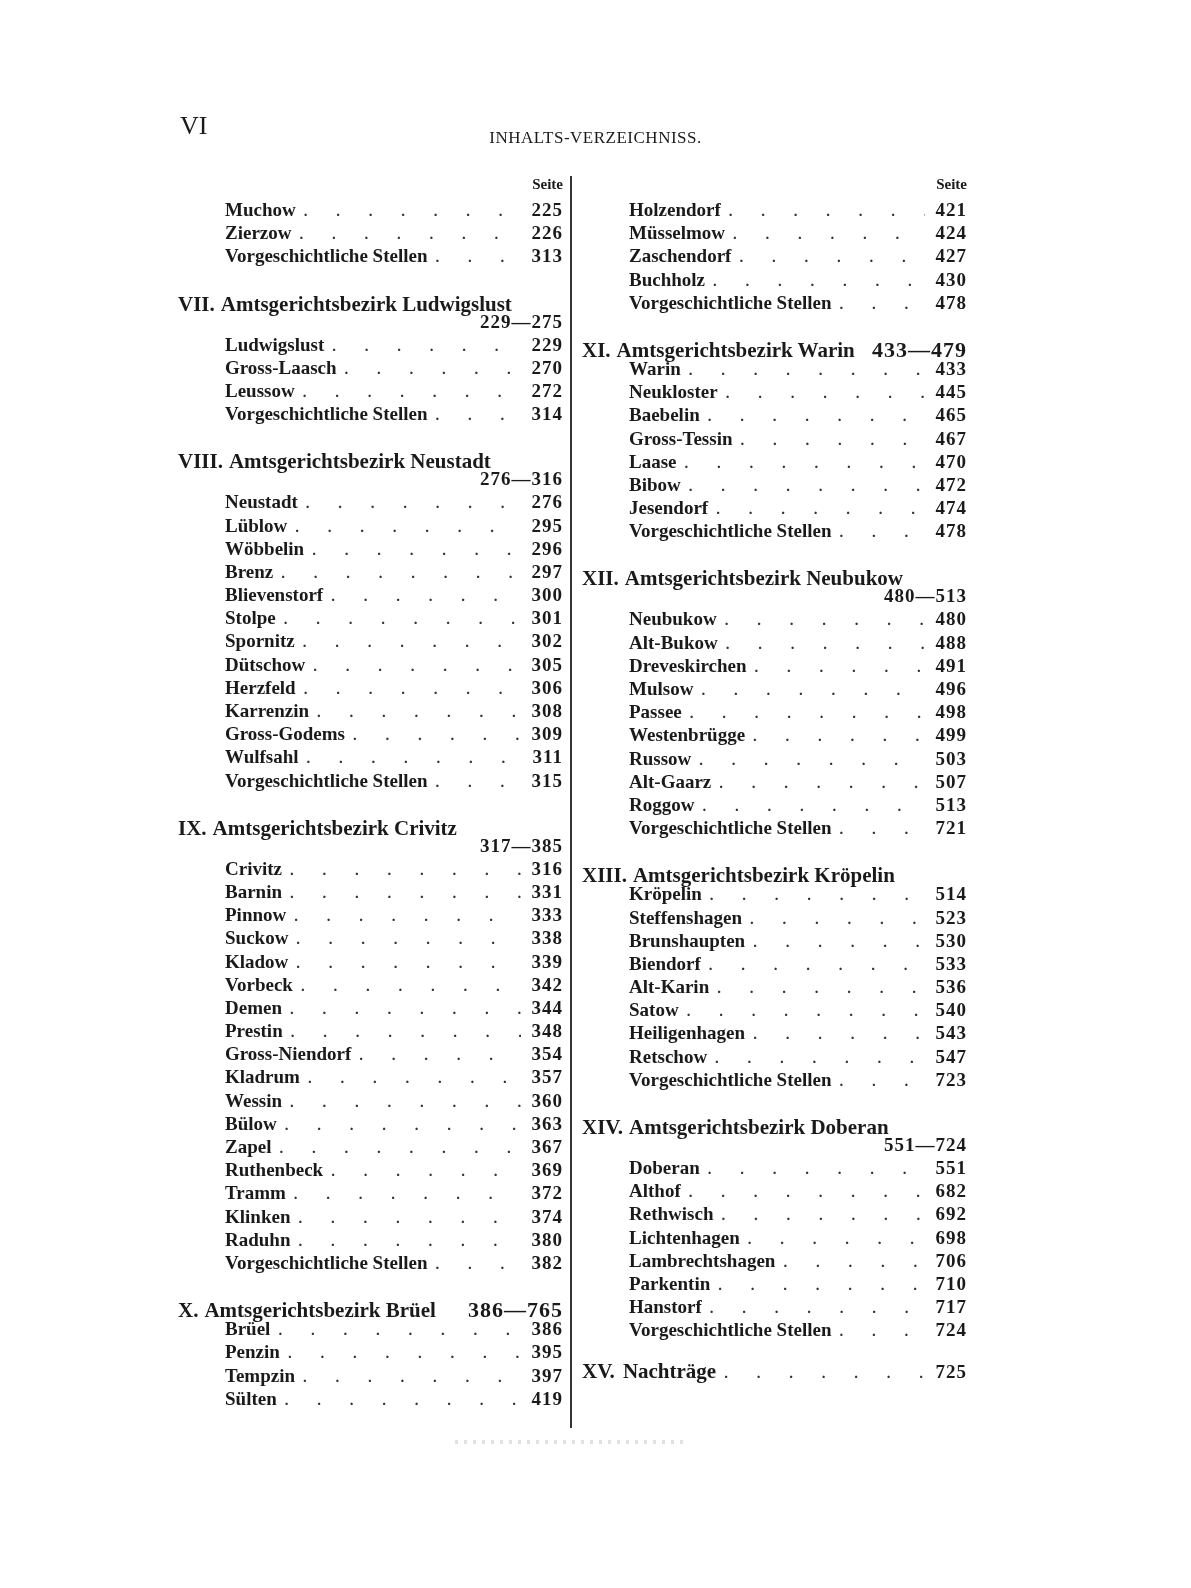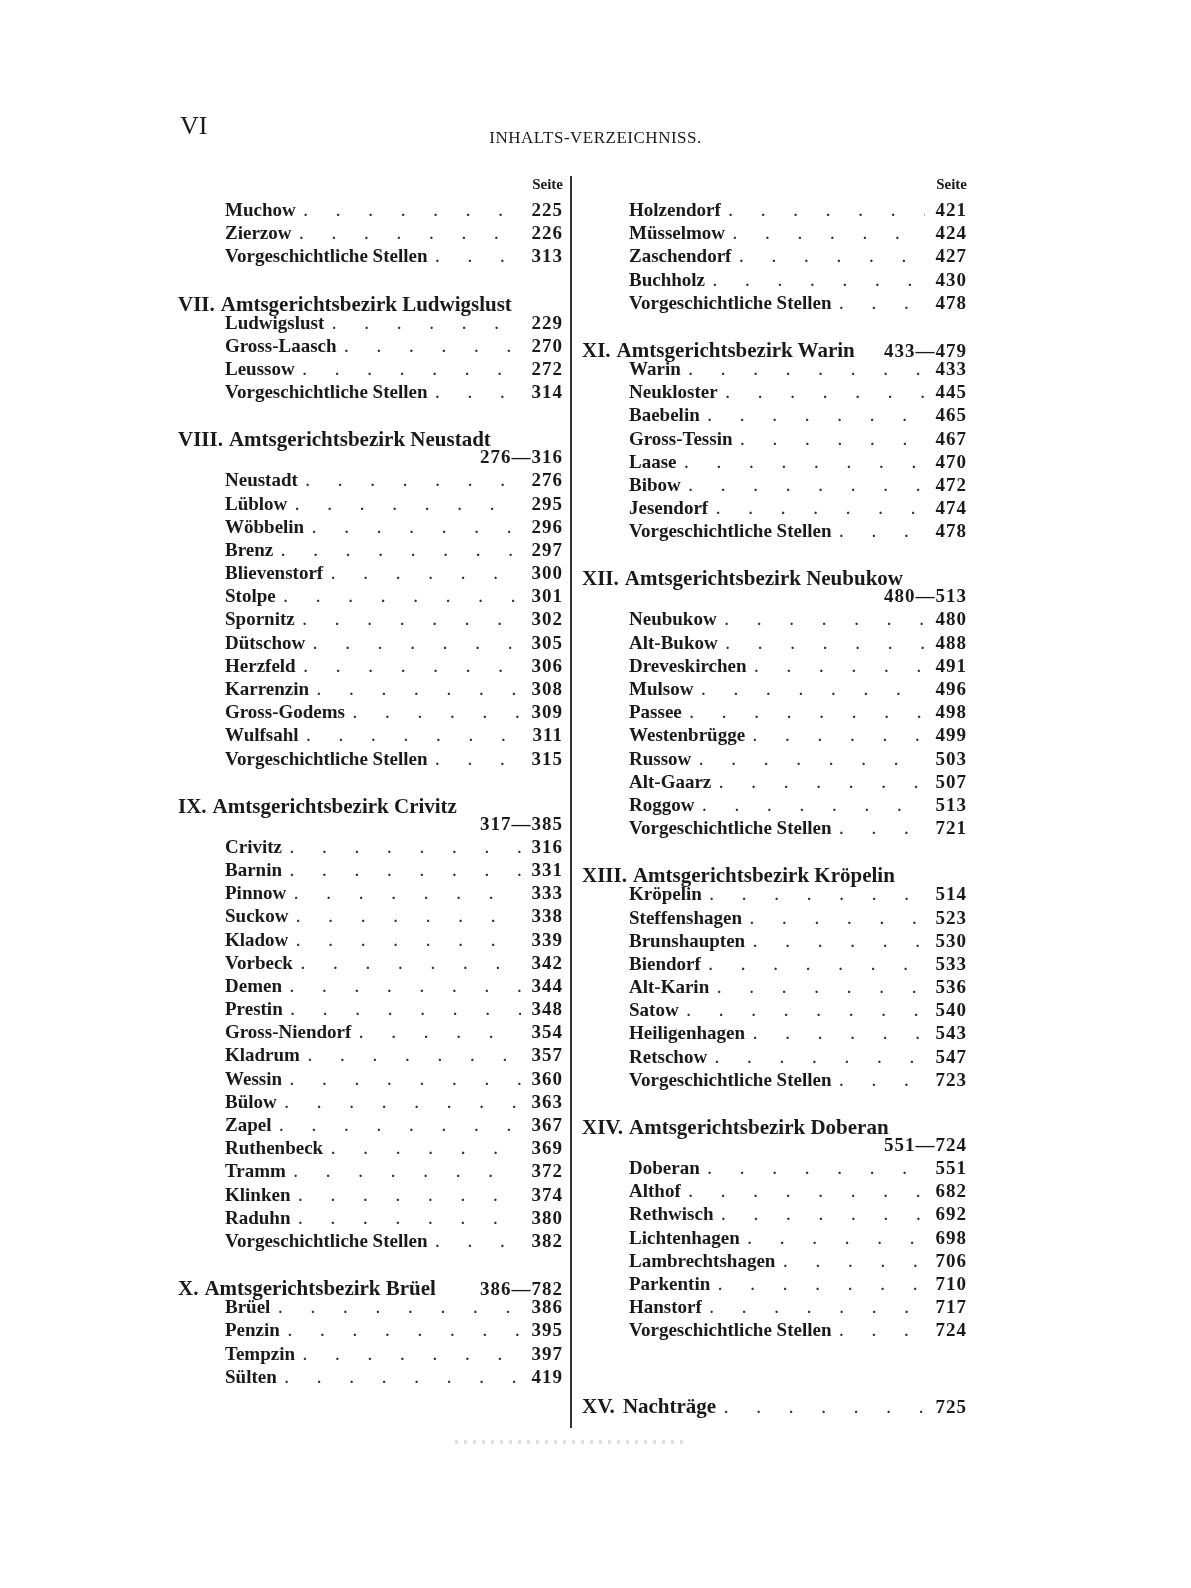--- a/index.html
+++ b/index.html
@@ -17,25 +17,25 @@
   .seite { text-align: right; font-size: 15px; height: 26px; line-height: 24px; }
   .row { display: flex; align-items: baseline; height: 23.2px; font-size: 19px; line-height: 23.2px; }
   .row .name { padding-left: 47px; white-space: nowrap; }
   .row .dots { flex: 1; overflow: hidden; white-space: nowrap; padding: 0 8px; letter-spacing: 12.5px;
     text-align: right; color: #333; font-size: 15px; }
   .row .page { width: 42px; text-align: right; letter-spacing: 1px; }
   .section { margin-top: 18px; }
   .section .heading { display: flex; align-items: baseline; font-size: 21px; height: 25px; line-height: 25px; }
   .heading .numeral { white-space: nowrap; margin-top: 6px; }
   .heading .title { white-space: nowrap; padding-left: 6px; flex: 1; }
-  .heading .range-inline { white-space: nowrap; letter-spacing: 1px; font-size: 19px; }
+  .heading .range-inline { white-space: nowrap; letter-spacing: 1px; font-size: 22px; }
   .range-line { text-align: right; font-size: 19px; letter-spacing: 1px; height: 22px; line-height: 22px; }
   .footer-smudge { position: absolute; left: 455px; top: 1440px; width: 230px; height: 4px;
     background: repeating-linear-gradient(90deg, #ccc 0 3px, transparent 3px 9px); opacity: 0.6; }
-  .nachtraege .name { padding-left: 0; font-size: 21px; margin-top: 35px; }
+  .nachtraege .name { padding-left: 0; font-size: 21px; }
 </style>
 </head>
 <body>
 
 <div class="page-num">VI</div>
 <div class="running-head">INHALTS-VERZEICHNISS.</div>
 <div class="divider"></div>
 
 <div class="column col-left" id="col-left">
     <div class="seite">Seite</div>
@@ -52,20 +52,21 @@
     <div class="row">
       <span class="name">Vorgeschichtliche Stellen</span>
       <span class="dots">. . . . . . . . . . . . . . . . . . . .</span>
       <span class="page">313</span>
     </div>
     <div class="section">
       <div class="heading">
         <span class="numeral">VII.</span>
         <span class="title">Amtsgerichtsbezirk Ludwigslust</span>
       </div>
+      <div class="range-line">229—275</div>
       <div class="row">
         <span class="name">Ludwigslust</span>
         <span class="dots">. . . . . . . . . . . . . . . . . . . .</span>
         <span class="page">229</span>
       </div>
       <div class="row">
         <span class="name">Gross-Laasch</span>
         <span class="dots">. . . . . . . . . . . . . . . . . . . .</span>
         <span class="page">270</span>
       </div>
@@ -246,21 +247,21 @@
       <div class="row">
         <span class="name">Vorgeschichtliche Stellen</span>
         <span class="dots">. . . . . . . . . . . . . . . . . . . .</span>
         <span class="page">382</span>
       </div>
     </div>
     <div class="section">
       <div class="heading">
         <span class="numeral">X.</span>
         <span class="title">Amtsgerichtsbezirk Brüel</span>
-        <span class="range-inline">386—782</span>
+        <span class="range-inline">386—765</span>
       </div>
       <div class="row">
         <span class="name">Brüel</span>
         <span class="dots">. . . . . . . . . . . . . . . . . . . .</span>
         <span class="page">386</span>
       </div>
       <div class="row">
         <span class="name">Penzin</span>
         <span class="dots">. . . . . . . . . . . . . . . . . . . .</span>
         <span class="page">395</span>

